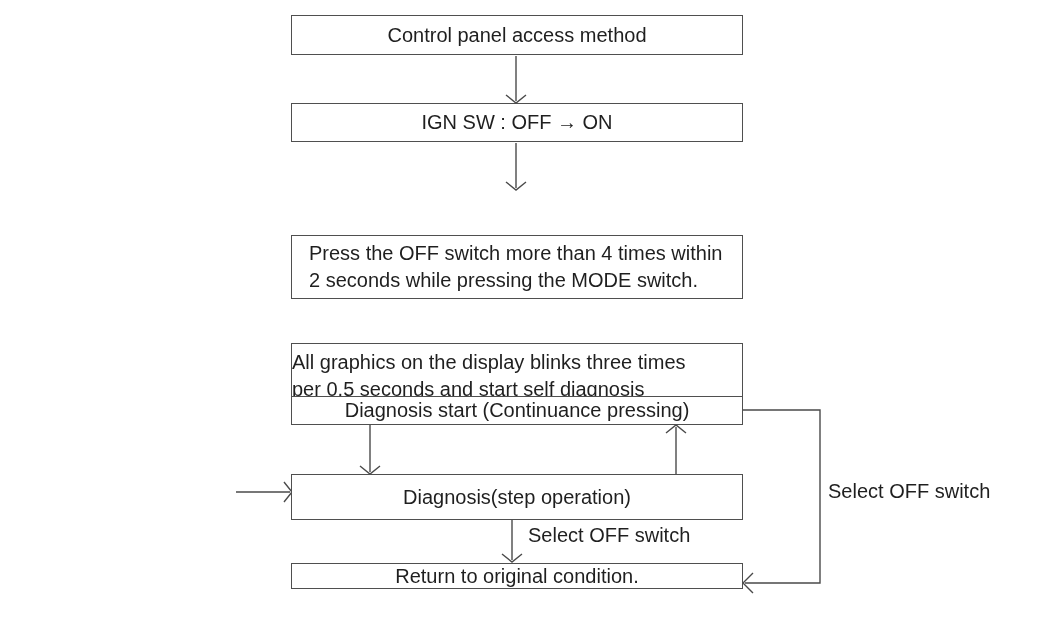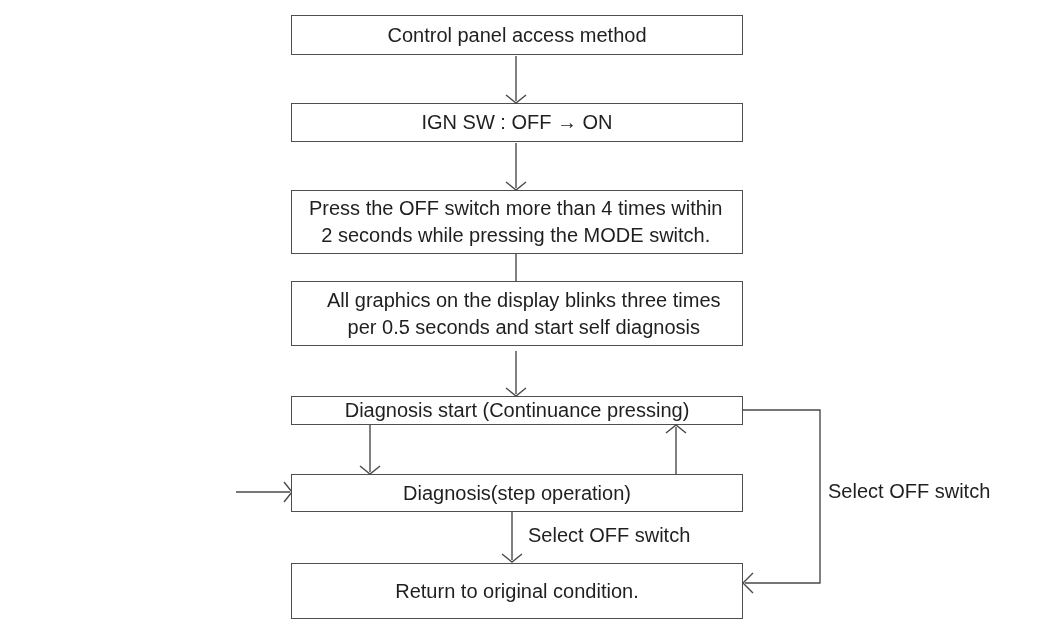--- a/index.html
+++ b/index.html
@@ -27,21 +27,22 @@
     display: flex;
     align-items: center;
     justify-content: center;
     font-size: 20px;
     line-height: 27px;
     white-space: pre-line;
     text-align: center;
   }
   .flow-box.align-left {
     justify-content: flex-start;
-    text-align: center;
+    text-align: left;
+    margin-top: 45px;
   }
   .edge-label {
     position: absolute;
     font-size: 20px;
     line-height: 27px;
     white-space: pre-line;
   }
 </style>
 </head>
 <body>
@@ -96,28 +97,28 @@
     </g>
   </svg>
 
   <div class="flow-box" style="top:103px;height:39px">IGN SW : OFF → ON</div>
 
   <div class="flow-box" style="top:15px;height:40px">Control panel access method</div>
 
   <div class="flow-box align-left" style="top:190px;height:64px;padding-left:17px">Press the OFF switch more than 4 times within
 2 seconds while pressing the MODE switch.</div>
 
-  <div class="flow-box align-left" style="top:281px;height:65px;padding-left:35px">All graphics on the display blinks three times
+  <div class="flow-box align-left" style="top:298px;height:65px;">All graphics on the display blinks three times
 per 0.5 seconds and start self diagnosis</div>
 
   <div class="flow-box" style="top:396px;height:29px">Diagnosis start (Continuance pressing)</div>
 
-  <div class="flow-box" style="top:474px;height:38px">Diagnosis(step operation)</div>
+  <div class="flow-box" style="top:474px;height:46px">Diagnosis(step operation)</div>
 
-  <div class="flow-box" style="top:563px;height:56px">Return to original condition.</div>
+  <div class="flow-box" style="top:563px;height:26px">Return to original condition.</div>
 
 
   <div class="edge-label" style="left:528px;top:522px">Select OFF switch</div>
 
   <div class="edge-label" style="left:828px;top:478px">Select OFF switch</div>
 
 
 </div>
 
 </body></html>

